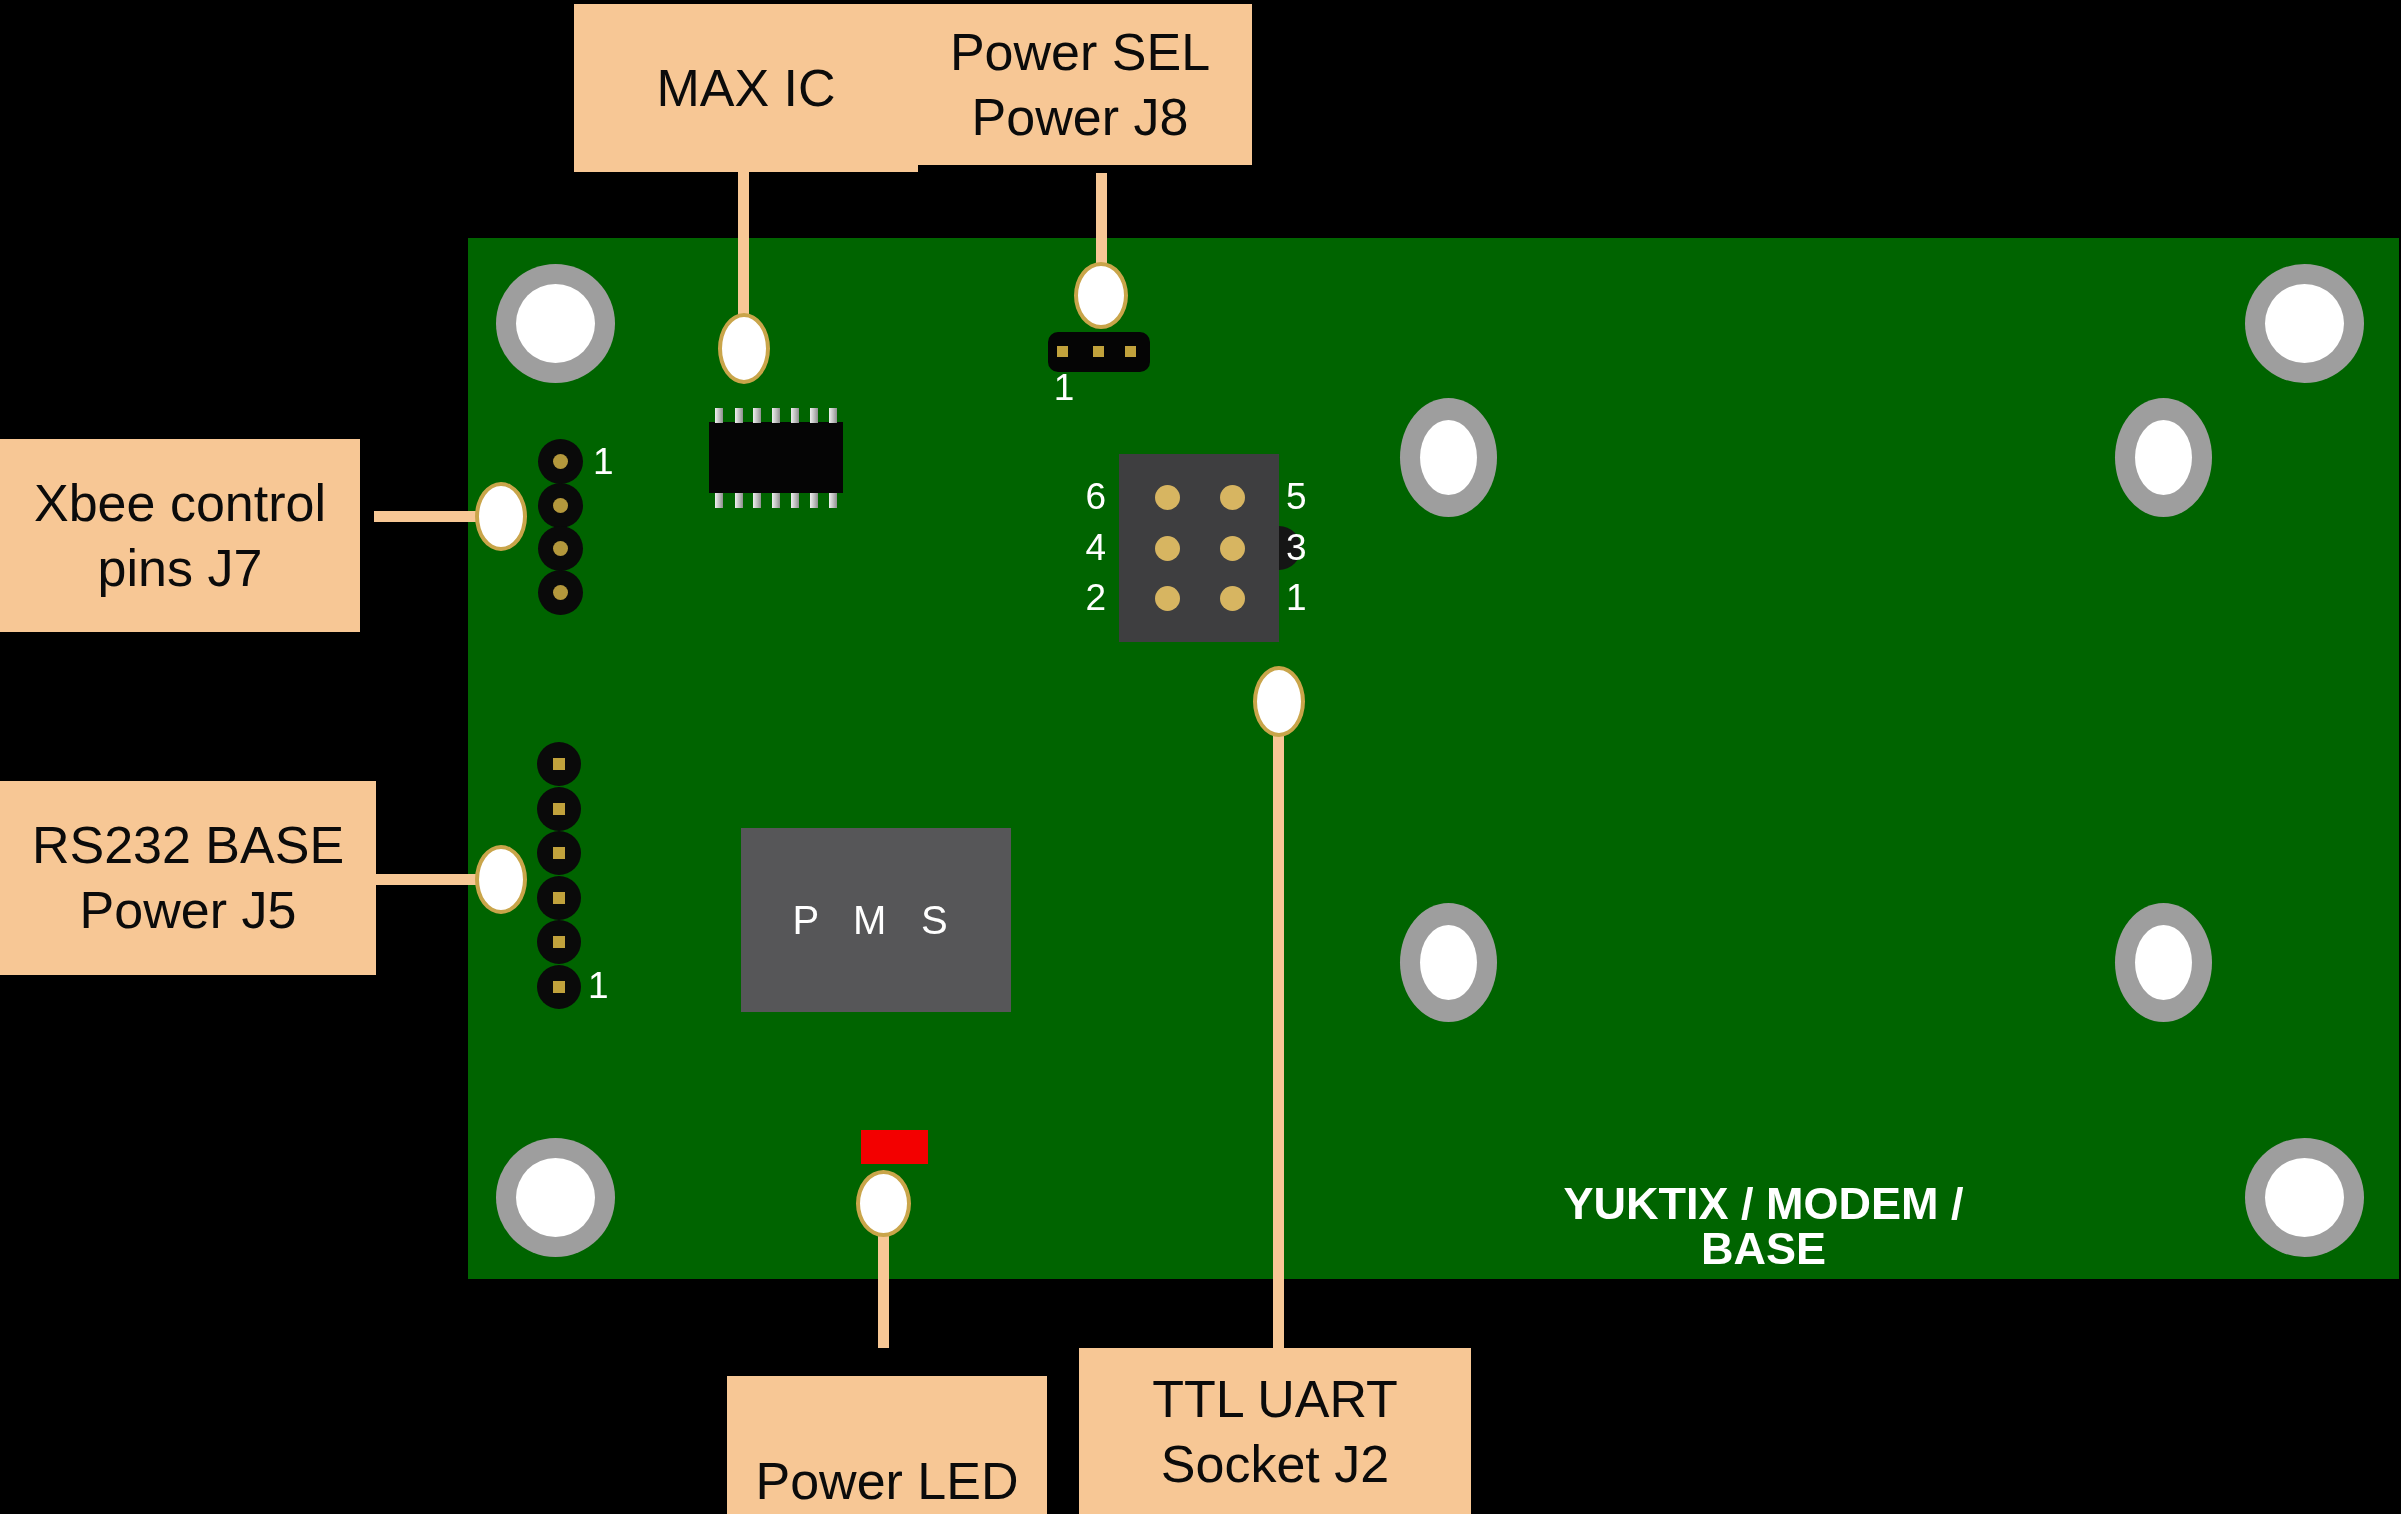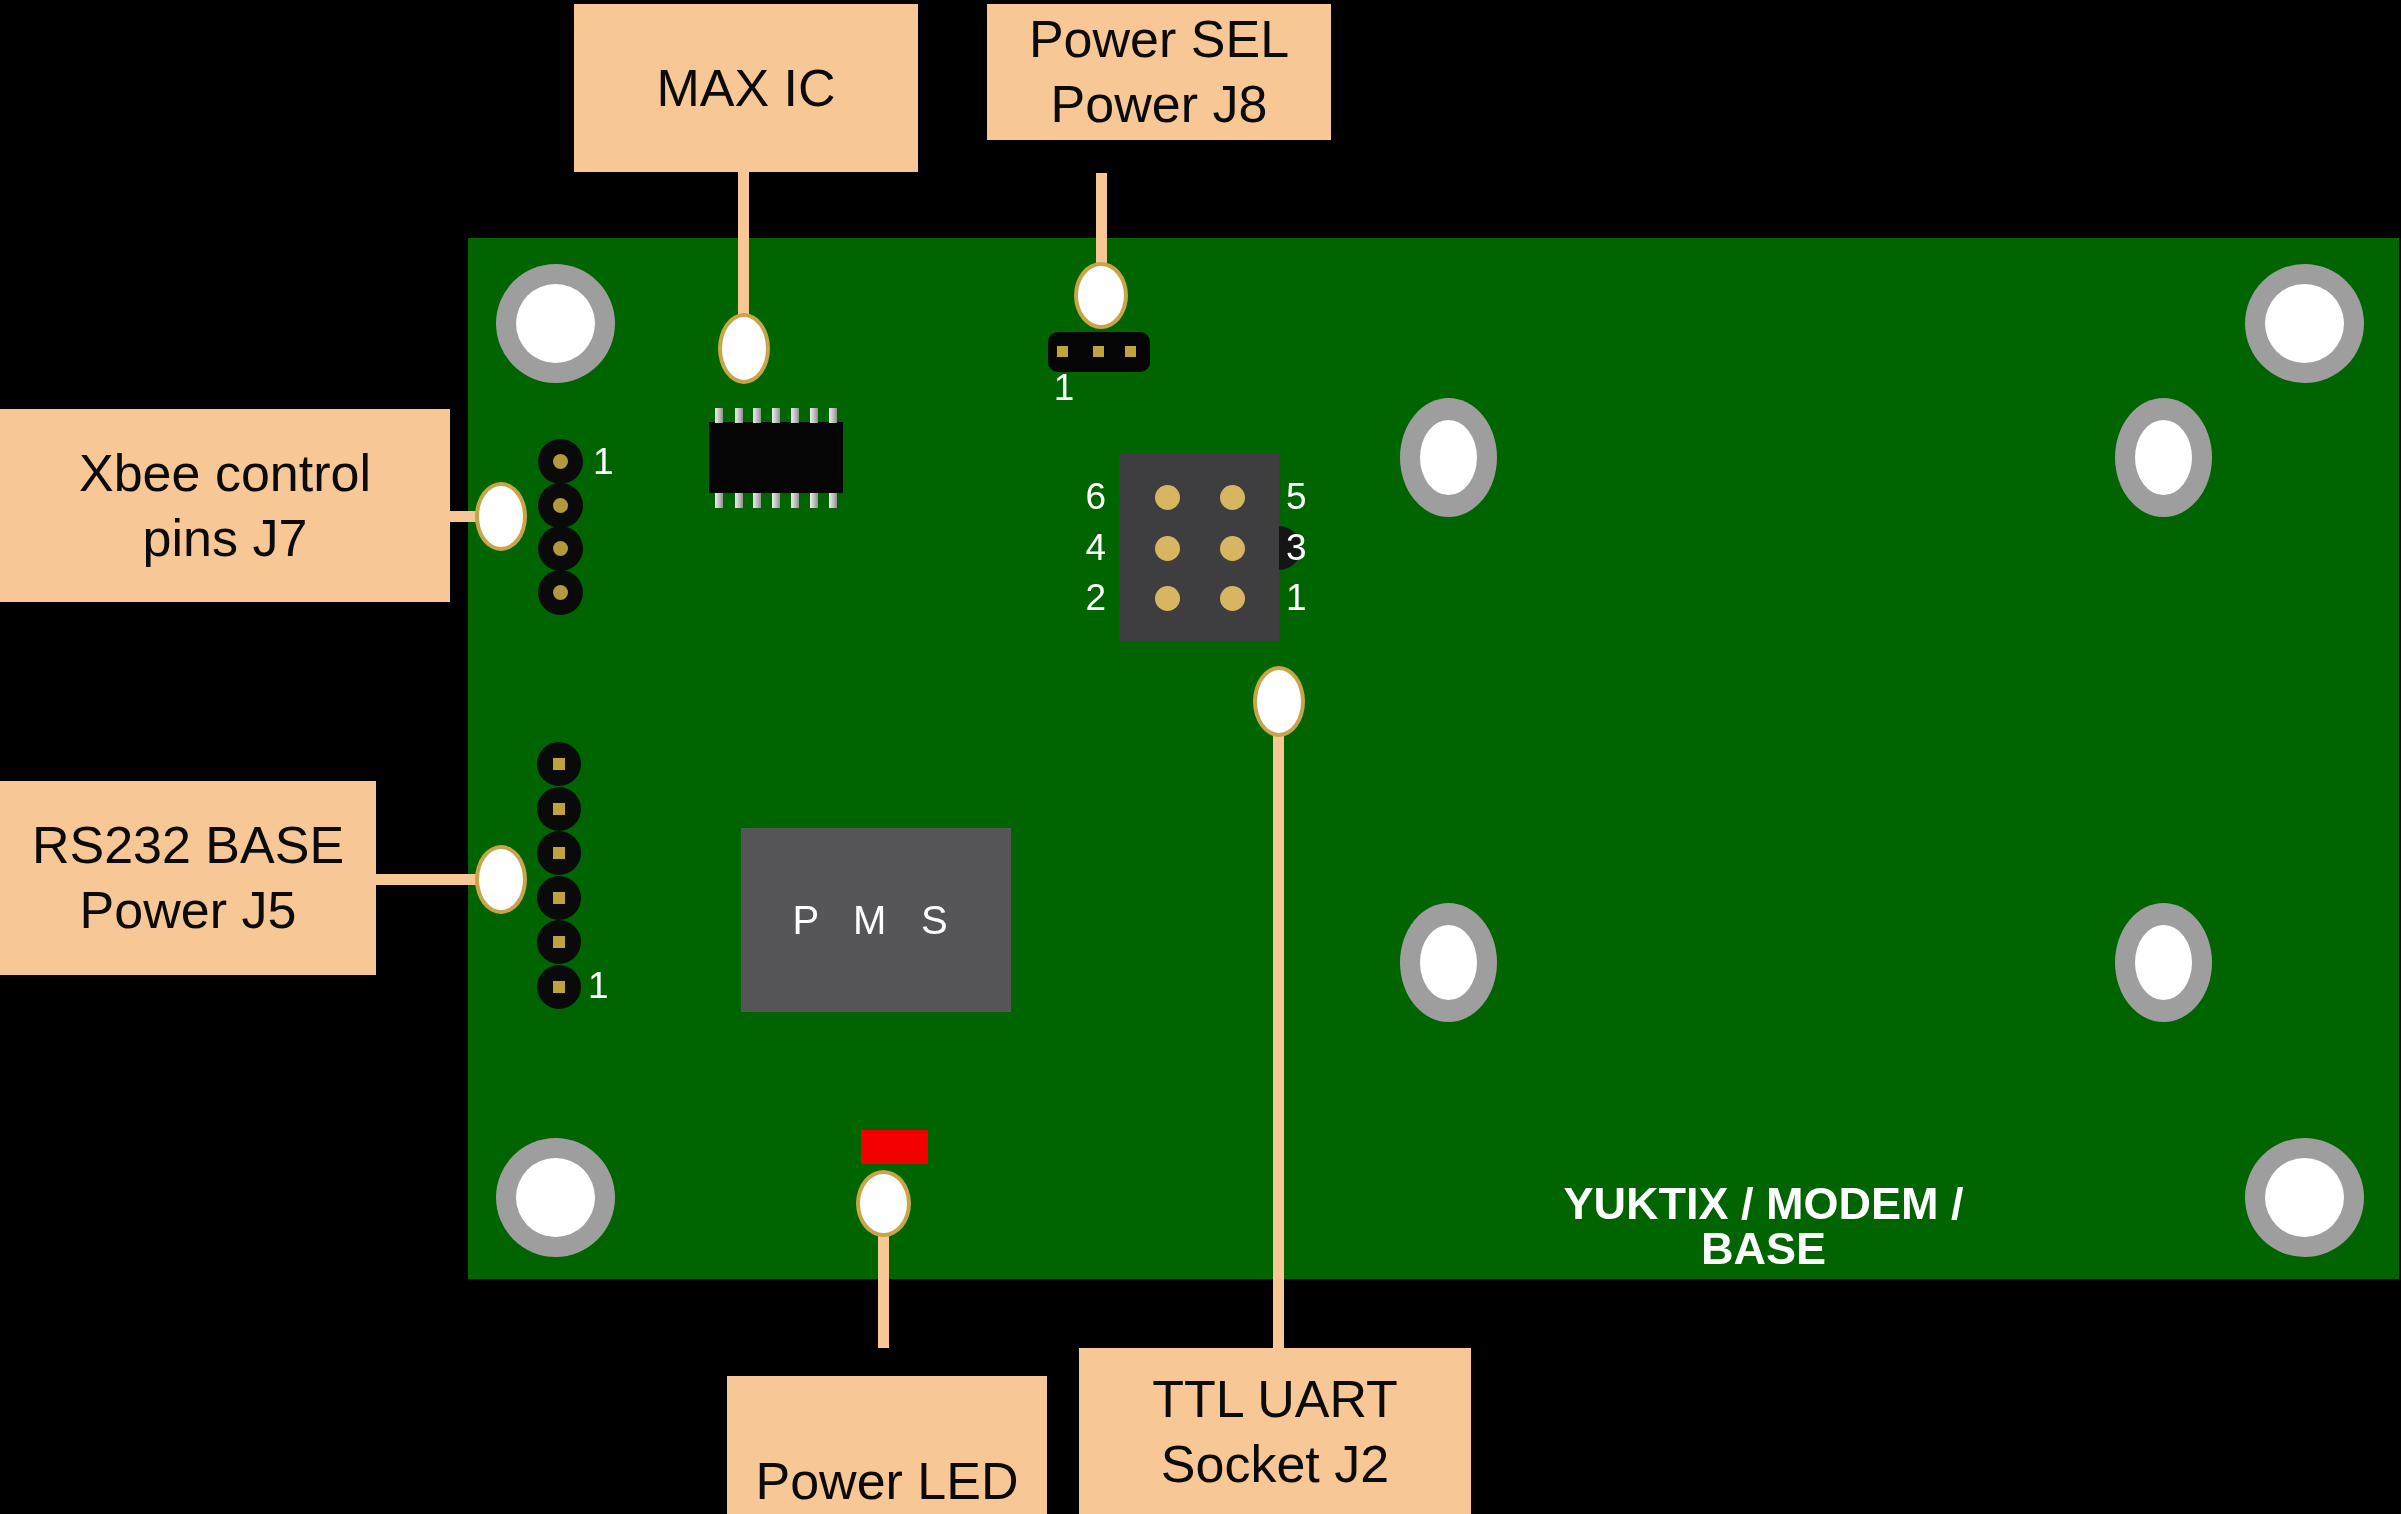--- a/index.html
+++ b/index.html
@@ -177,25 +177,25 @@
   <div class="marker" style="left:718px;top:313px;width:52px;height:71px"></div>
   <div class="marker" style="left:1074px;top:262px;width:54px;height:67px"></div>
   <div class="marker" style="left:475px;top:482px;width:52px;height:69px"></div>
   <div class="marker" style="left:475px;top:845px;width:52px;height:69px"></div>
   <div class="marker" style="left:856px;top:1170px;width:55px;height:67px"></div>
   <div class="marker" style="left:1253px;top:666px;width:52px;height:71px"></div>
 
   <div class="callout-box" style="left:574px;top:4.2px;width:344px;height:168px">
     <div>MAX IC</div>
   </div>
-  <div class="callout-box" style="left:987px;top:4.2px;width:344px;height:136px">
+  <div class="callout-box" style="left:908px;top:4.2px;width:344px;height:161px">
     <div>Power SEL</div>
     <div>Power J8</div>
   </div>
-  <div class="callout-box" style="left:0px;top:409px;width:450px;height:193px">
+  <div class="callout-box" style="left:0px;top:439px;width:360px;height:193px">
     <div>Xbee control</div>
     <div>pins J7</div>
   </div>
   <div class="callout-box" style="left:0px;top:781px;width:376px;height:194px">
     <div>RS232 BASE</div>
     <div>Power J5</div>
   </div>
   <div class="callout-box" style="left:727px;top:1376px;width:320px;height:210px">
     <div>Power LED</div>
   </div>

